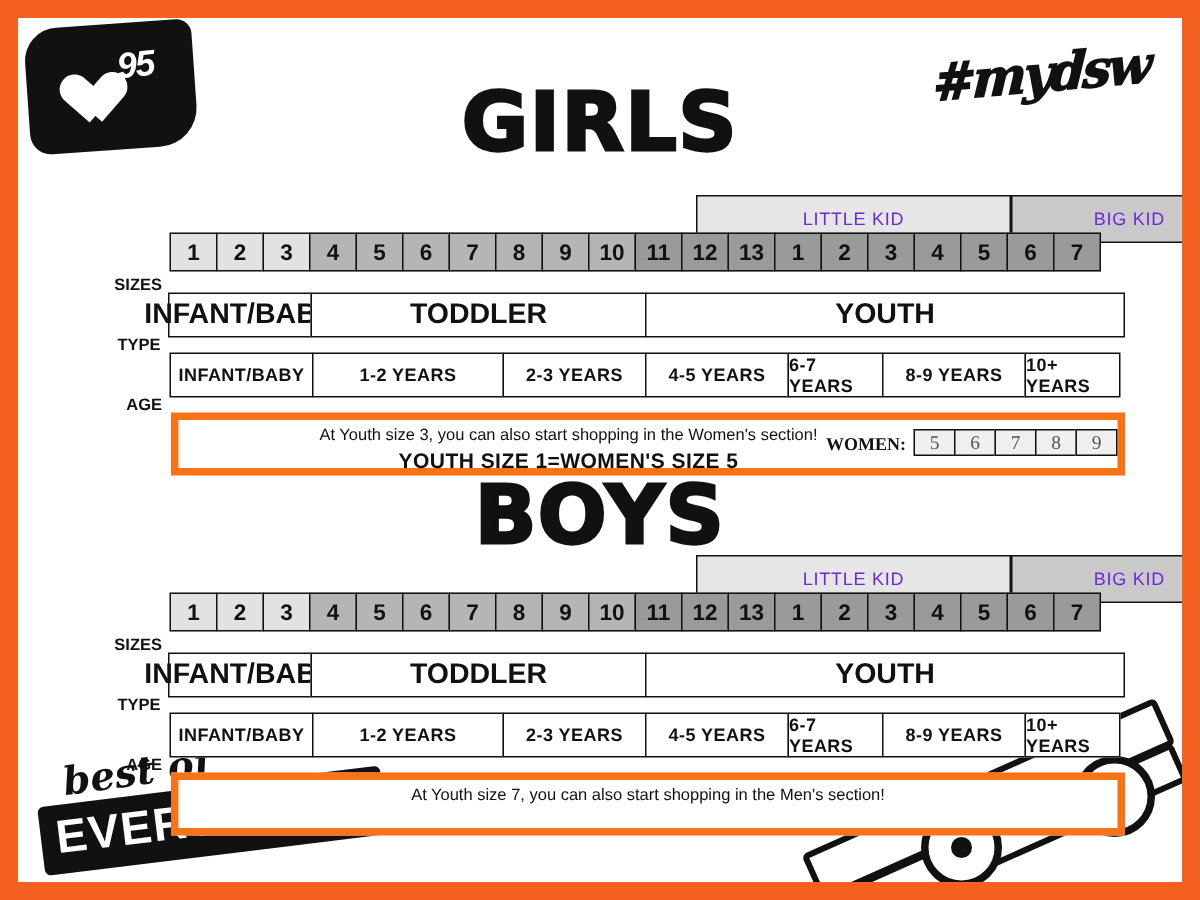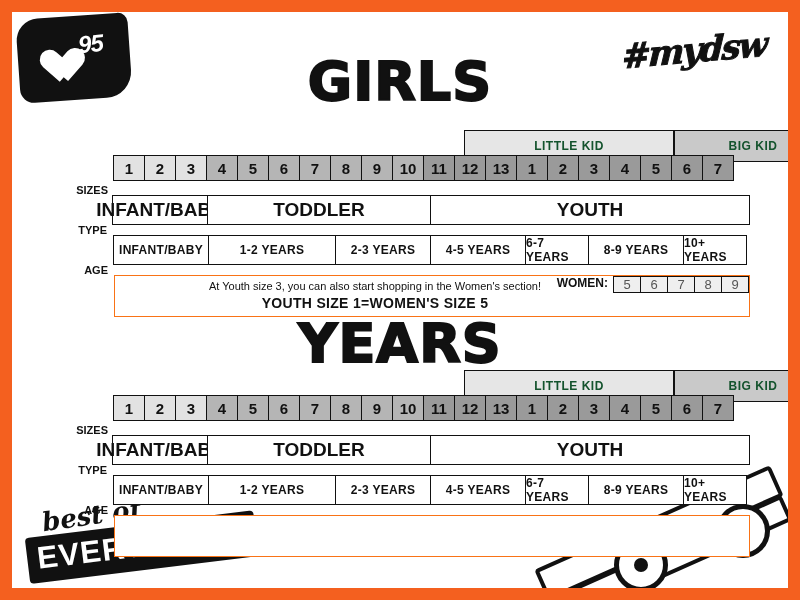--- a/index.html
+++ b/index.html
@@ -193,23 +193,23 @@
     position: relative;
     height: 26px;
     margin-left: 44px;
   }
   .kid-cell {
     position: absolute;
     height: 32px;
     box-sizing: border-box;
     border: 1px solid #111;
     font-size: 12px;
-    font-weight: bold;
+    font-weight: normal;
     letter-spacing: 0.5px;
-    color: #14532d;
+    color: #6d28d9;
     display: flex;
     align-items: center;
     justify-content: center;
   }
   .kid-little { left: 350px; width: 210px; background: #e6e6e6; }
   .kid-big    { left: 560px; width: 125px; background: #c9c9c9; padding-left: 33px; }
 
   .row {
     position: relative;
     display: flex;
@@ -250,21 +250,21 @@
   .shade-light { background: #e2e2e2; }
   .shade-mid   { background: #b5b5b5; }
   .shade-dark  { background: #9a9a9a; }
   .type-row .cell, .age-row .cell { height: 30px; }
   .type-row .cell { font-size: 19px; font-weight: bold; }
   .age-row .cell { font-size: 12px; font-weight: bold; letter-spacing: 0.3px; }
 
   .note {
     position: relative;
     margin-left: 44px;
-    border: 1px solid #f97316;
+    border: 5px solid #f97316;
     margin-top: -1px;
     height: 42px;
     box-sizing: border-box;
     background: #ffffff;
   }
   .note-text {
     position: absolute;
     left: 0;
     top: 4px;
     width: 100%;
@@ -284,21 +284,22 @@
     letter-spacing: 0.3px;
   }
   .note-text.shift, .note-bold.shift { width: 520px; }
 
   .women-block {
     position: absolute;
     right: 0;
     top: 0;
     height: 24px;
     display: flex;
-    align-items: flex-start;
+    align-items: flex-end;
+    font-family: Liberation Serif, serif;
   }
   .women-label {
     font-size: 12px;
     font-weight: bold;
     color: #111;
     display: flex;
     align-items: center;
     padding: 0 6px;
   }
   .women-cell {
@@ -397,21 +398,21 @@
         <div class="women-label">WOMEN:</div>
       <div class="women-cell">5</div>
           <div class="women-cell">6</div>
           <div class="women-cell">7</div>
           <div class="women-cell">8</div>
           <div class="women-cell">9</div>
         </div>
     </div>
   </div>
 
-  <div class="section-title" id="boys-title">YEARS</div>
+  <div class="section-title" id="boys-title">BOYS</div>
   <div class="chart" id="boys-chart">
     <div class="kid-row">
       <div class="kid-cell kid-little">LITTLE KID</div>
       <div class="kid-cell kid-big">BIG KID</div>
     </div>
     <div class="row sizes-row">
       <div class="row-label">SIZES</div>
       <div class="row-cells">
           <div class="cell shade-light" style="width: 32px;">1</div>
           <div class="cell shade-light" style="width: 32px;">2</div>
@@ -449,16 +450,17 @@
           <div class="cell" style="width: 96px;">INFANT/BABY</div>
           <div class="cell" style="width: 128px;">1-2 YEARS</div>
           <div class="cell" style="width: 96px;">2-3 YEARS</div>
           <div class="cell" style="width: 96px;">4-5 YEARS</div>
           <div class="cell" style="width: 64px;">6-7 YEARS</div>
           <div class="cell" style="width: 96px;">8-9 YEARS</div>
           <div class="cell" style="width: 64px;">10+ YEARS</div>
         </div>
     </div>
     <div class="note">
+      <div class="note-text">At Youth size 7, you can also start shopping in the Men's section!</div>
     </div>
   </div>
 
 </div>
 
 </body></html>

